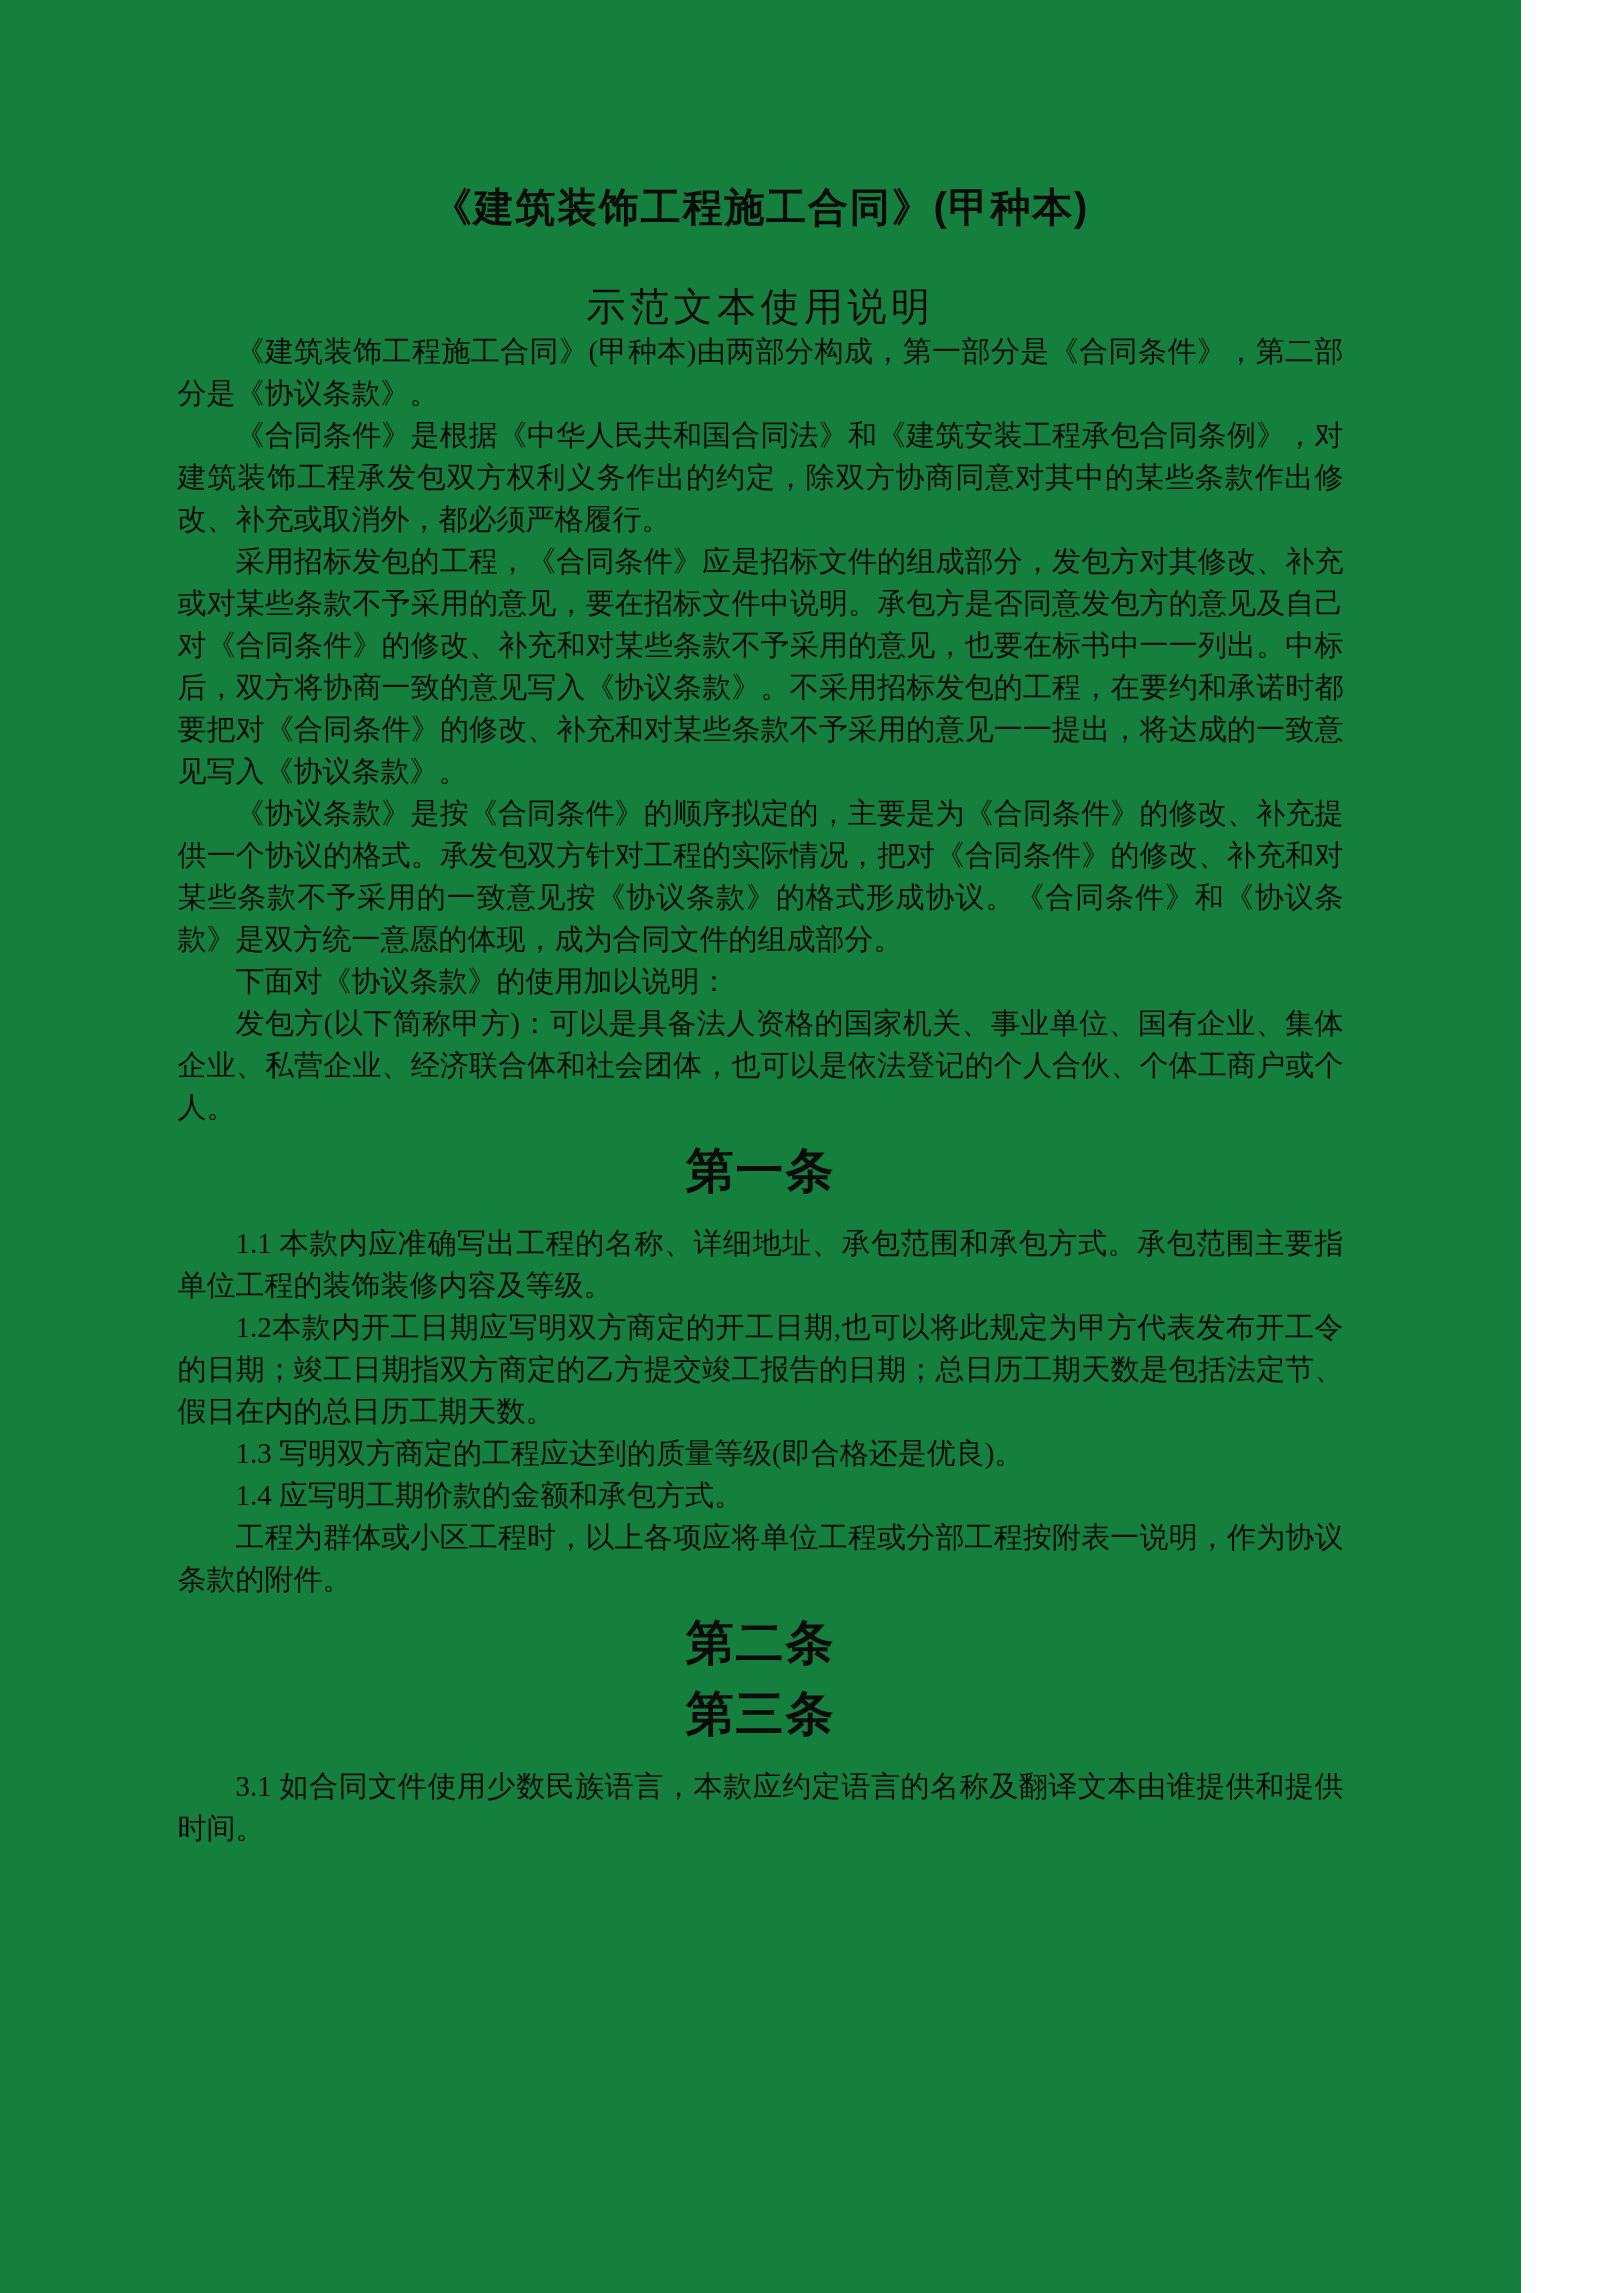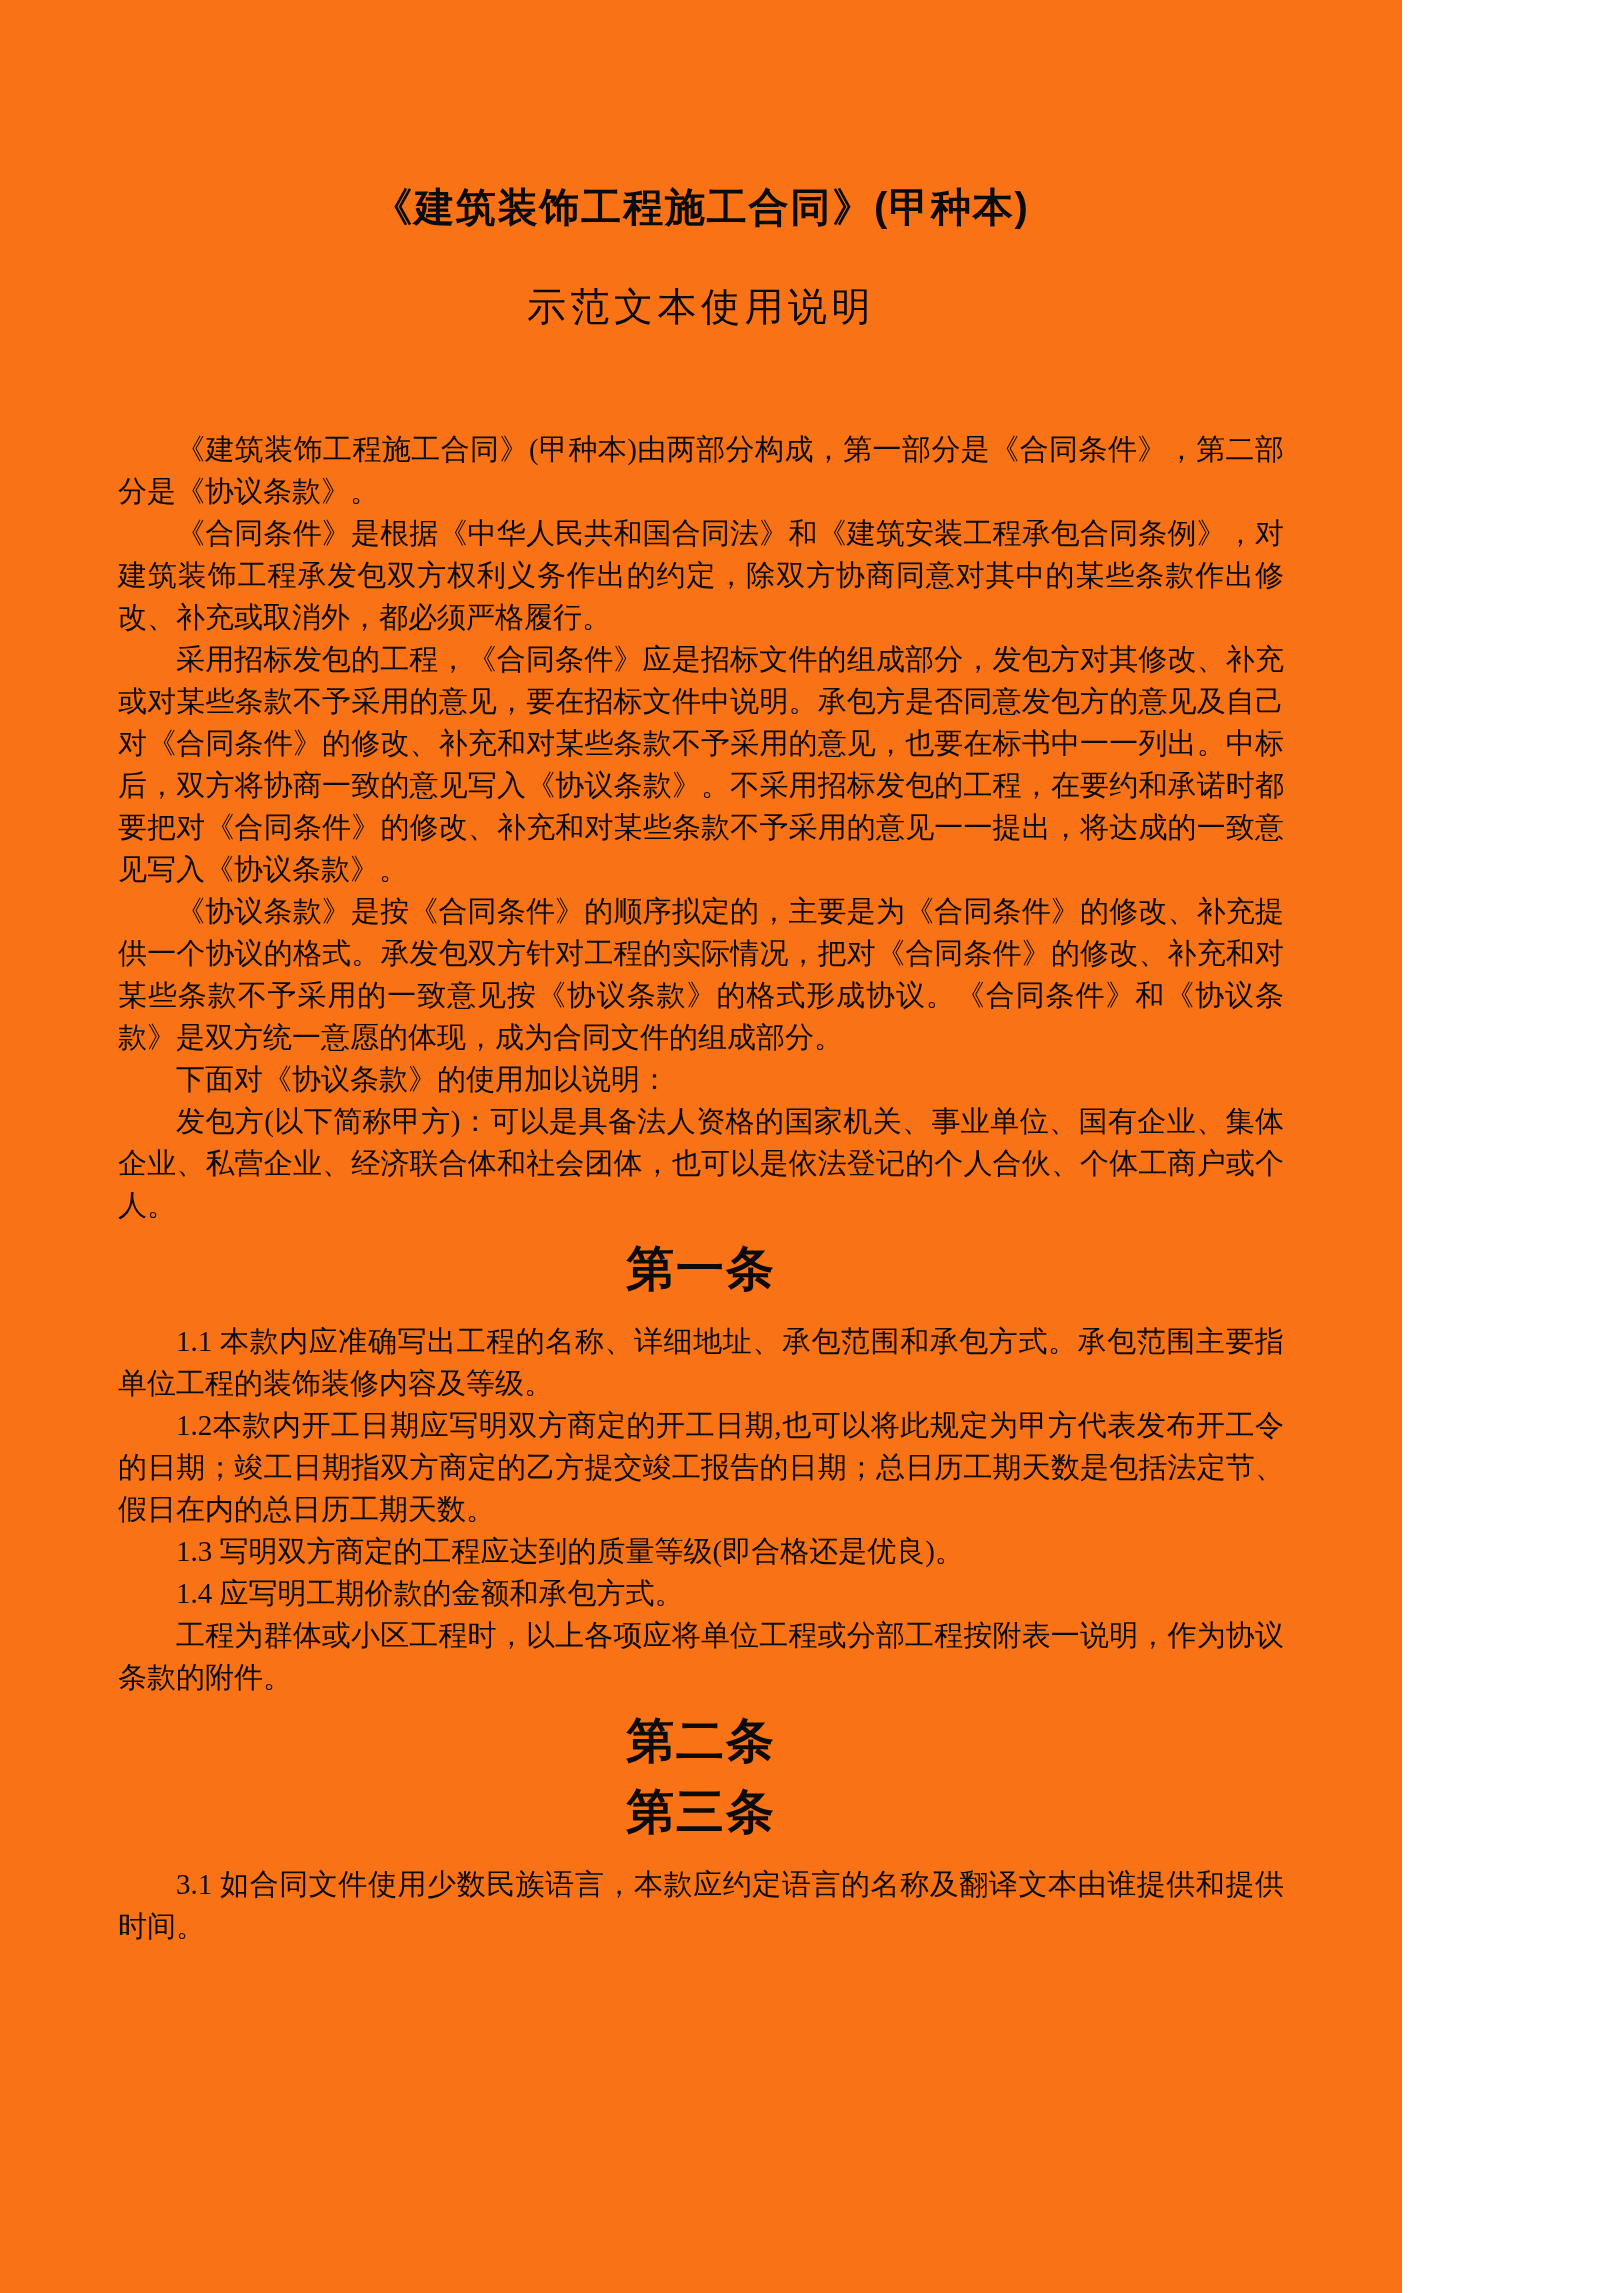--- a/index.html
+++ b/index.html
@@ -2,23 +2,23 @@
 <html style="font-size:14.5px"><head>
 <meta charset="utf-8">
 <style>
   html, body {
     margin: 0;
     padding: 0;
     background: #ffffff;
   }
   .page {
     position: relative;
-    width: 1402px;
+    width: 1521px;
     height: 2294px;
-    background: #f97316;
+    background: #15803d;
     overflow: hidden;
     font-family: "Liberation Serif", "DejaVu Serif", serif;
     color: #0b0b0b;
   }
   .content {
     width: 1166px;
     margin: 0 auto;
   }
   .doc-title {
     margin: 0;
@@ -34,21 +34,20 @@
   .doc-subtitle {
     margin: 55px 0 0 0;
     font-family: "Liberation Sans", "DejaVu Sans", sans-serif;
     font-weight: 400;
     font-size: 39px;
     line-height: 1.15;
     text-align: center;
     letter-spacing: 4.5px;
   }
   .body-text {
-    margin-top: 98px;
   }
   .body-text p {
     margin: 0;
     font-size: 29px;
     line-height: 42px;
     text-align: justify;
     text-indent: 2em;
   }
   .section-heading {
     font-family: "Liberation Sans", "DejaVu Sans", sans-serif;

